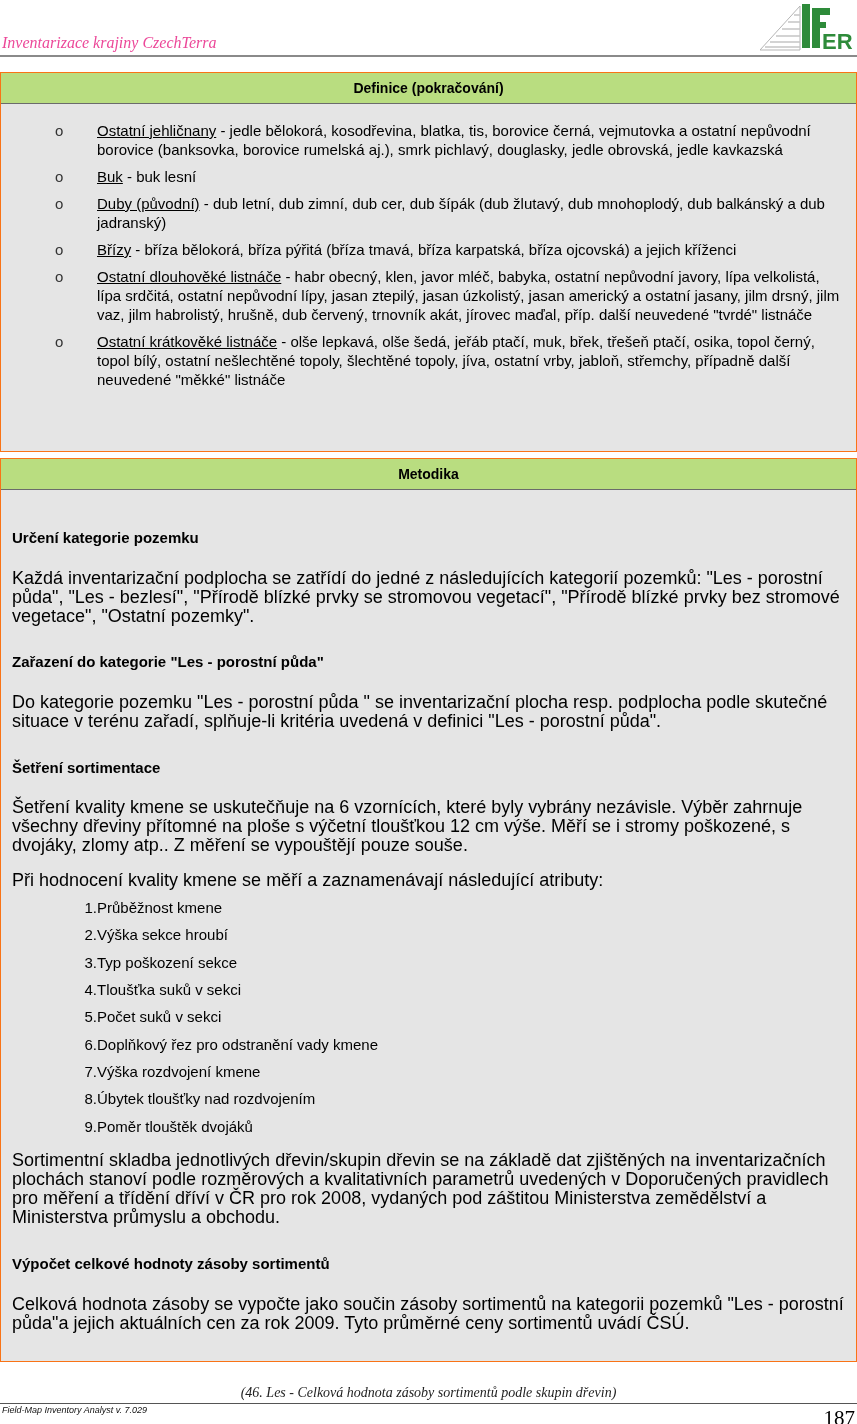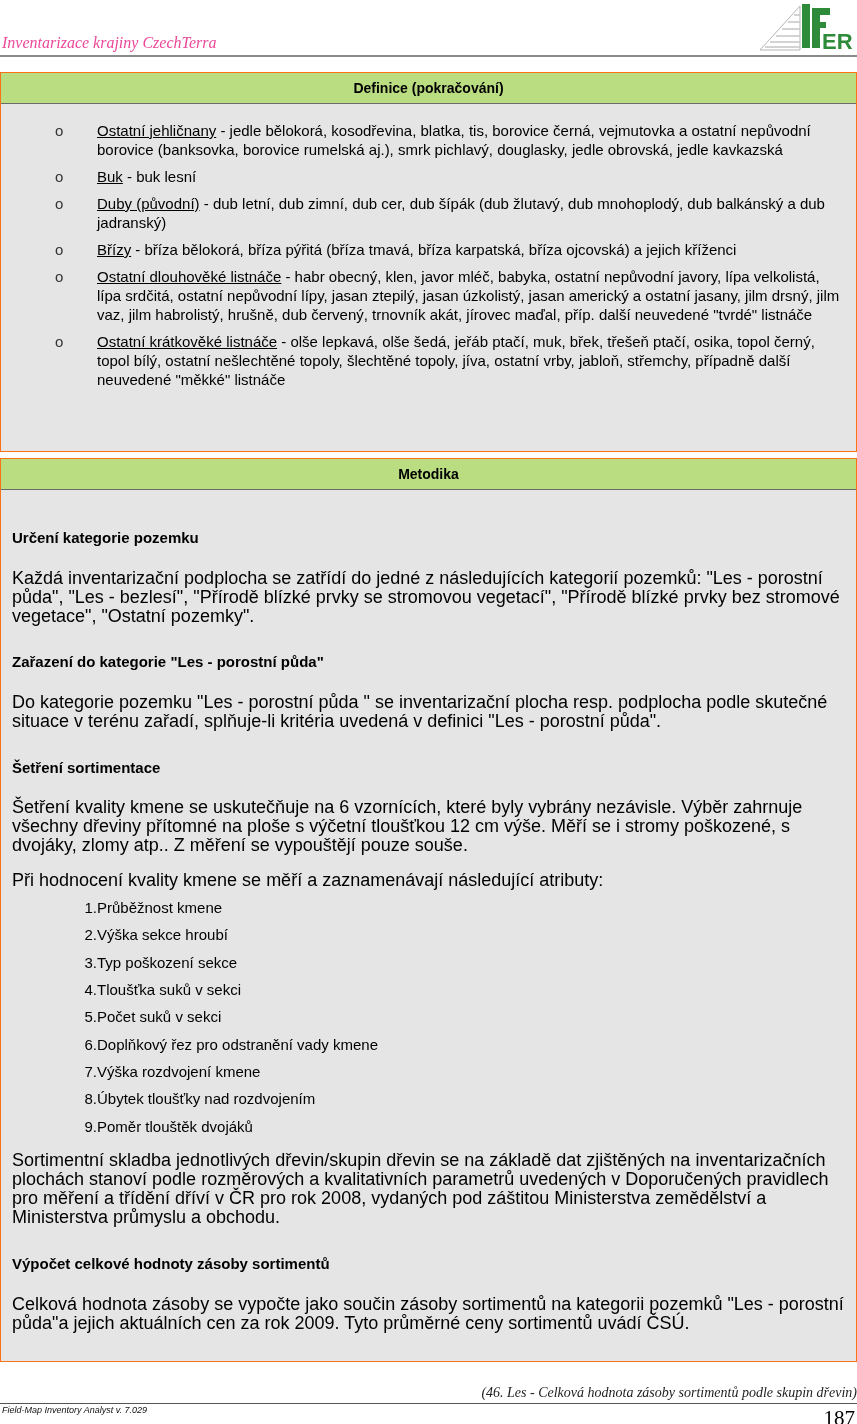--- a/index.html
+++ b/index.html
@@ -15,21 +15,21 @@
   .box1 { top: 72px; height: 378px; }
   .box2 { top: 458px; height: 902px; }
   .def-list { list-style: none; margin: 0; padding: 0; position: absolute; left: 0; top: 48px; width: 855px; }
   .def-item { position: relative; padding-left: 96px; padding-right: 14px; font-size: 15px; line-height: 19px; margin-bottom: 8px; }
   .def-bullet { position: absolute; left: 54px; top: 0; font-size: 15px; color: #333; }
   .u { text-decoration: underline; }
   .meth { position: absolute; left: 11px; width: 835px; font-size: 18px; line-height: 19px; }
   .sec-head { font-weight: bold; font-size: 15px; }
   .ol-item { position: absolute; left: 53px; font-size: 15px; line-height: 19px; text-align: right; }
   .ol-num { display: inline-block; width: 43px; }
-  .caption { position: absolute; left: 0; width: 857px; top: 1385px; text-align: right;
+  .caption { position: absolute; left: 0; width: 857px; top: 1385px; text-align: center;
              font-family: "Liberation Serif", serif; font-style: italic; font-size: 14px; color: #222; }
   .foot-line { position: absolute; left: 0; top: 1403px; width: 857px; height: 1px; background: #555; }
   .foot-left { position: absolute; left: 2px; top: 1405px; font-style: italic; font-size: 9px; color: #111; }
   .foot-page { position: absolute; right: 2px; top: 1406px; font-family: "Liberation Serif", serif; font-size: 21px; }
 </style>
 </head>
 <body>
 
 <div class="hdr-title">Inventarizace krajiny CzechTerra</div>
 <svg class="logo" viewBox="0 0 95 50">

